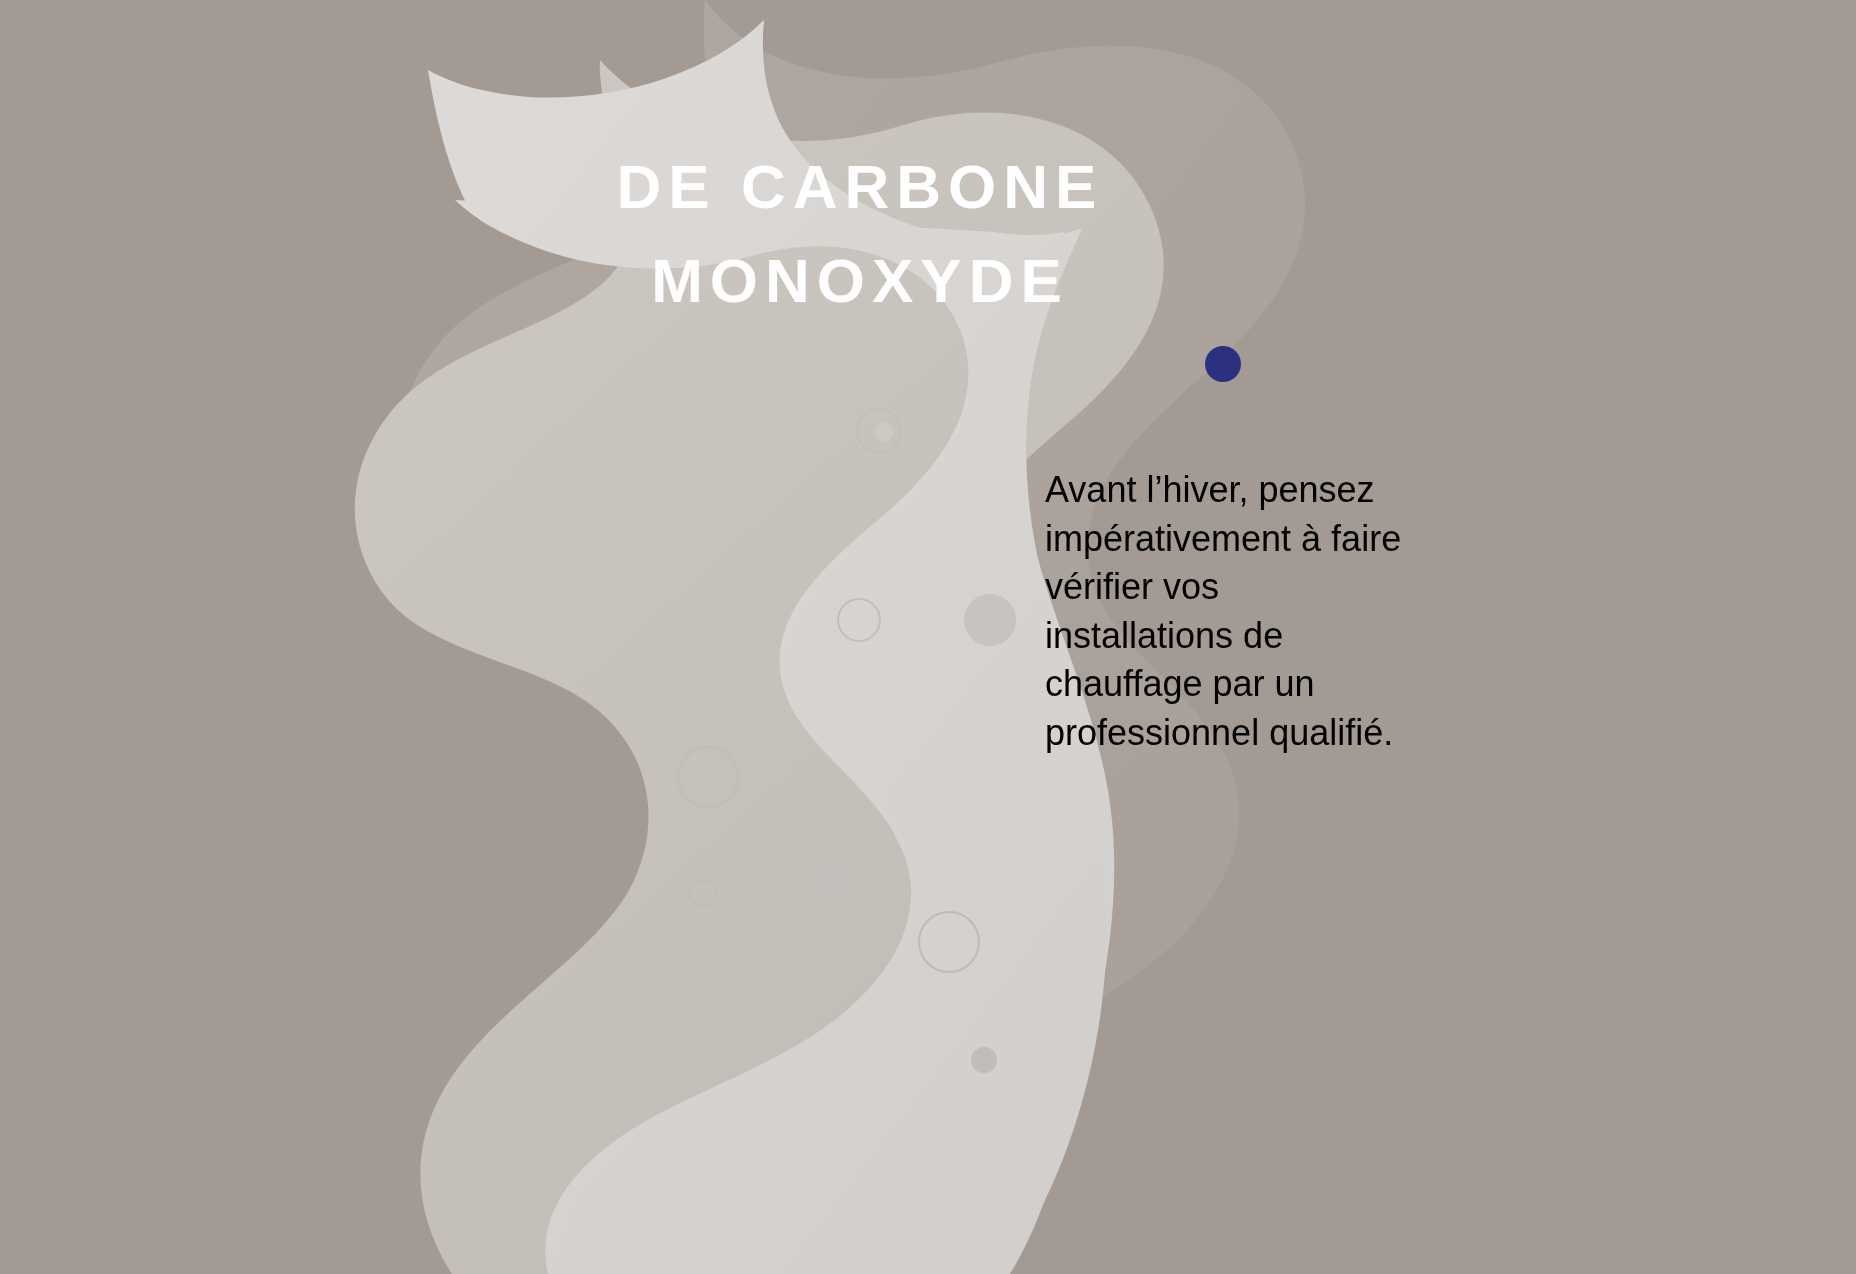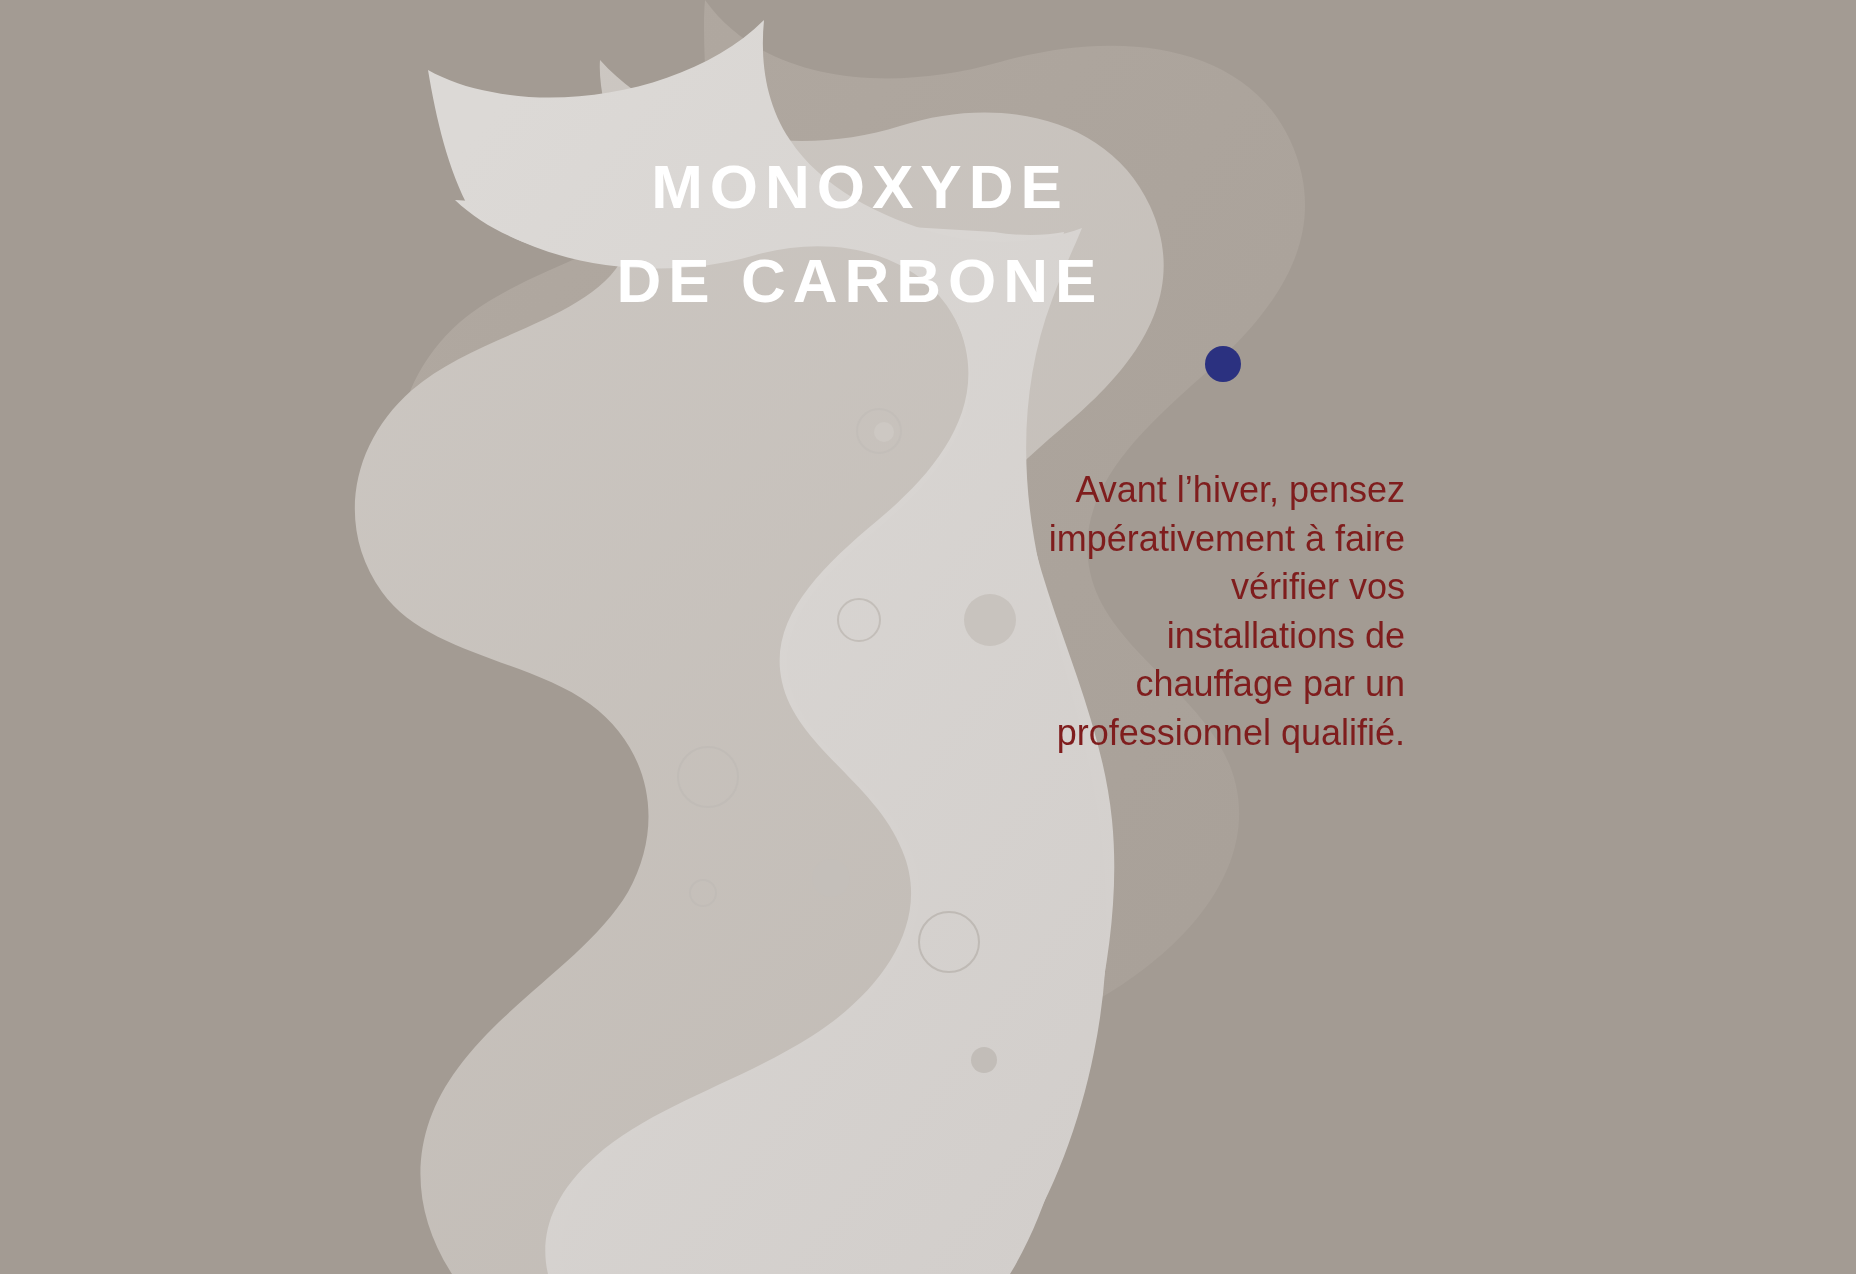--- a/index.html
+++ b/index.html
@@ -62,23 +62,23 @@
     background: #2b3180;
     z-index: 6;
   }
 
   
   #body-copy {
     position: absolute;
     left: 1045px;
     top: 430px;
     width: 360px;
-    text-align: right;
+    text-align: left;
     z-index: 6;
-    color: #7f1d1d;
+    color: #000000;
     font-family: "Liberation Sans", sans-serif;
     font-size: 36px;
     line-height: 1.35;
     font-weight: normal;
   }
 </style>
 </head>
 <body>
 
 <div id="poster">
@@ -148,21 +148,21 @@
     <circle cx="886" cy="432" r="0" fill="#c6c1bc"></circle>
     <circle cx="884" cy="432" r="10" fill="#cdc8c3"></circle>
     <circle cx="884" cy="434" r="0" fill="#cdc8c3"></circle>
     <circle cx="990" cy="620" r="26" fill="#c8c3be"></circle>
     <circle cx="831" cy="878" r="19" fill="#c4bfba"></circle>
     <circle cx="984" cy="1060" r="13" fill="#c2bdb8"></circle>
     <circle cx="884" cy="435" r="0" fill="#c2bdb8"></circle>
   </svg>
 
   <div id="title-block">
+    <span class="line">DE CARBONE</span>
     <span class="line">MONOXYDE</span>
-    <span class="line">DE CARBONE</span>
   </div>
 
   <div id="accent-dot"></div>
 
   <p id="body-copy">Avant l’hiver, pensez impérativement à faire vérifier vos installations de chauffage par un professionnel qualifié.</p>
 
 </div>
 
 </body></html>

